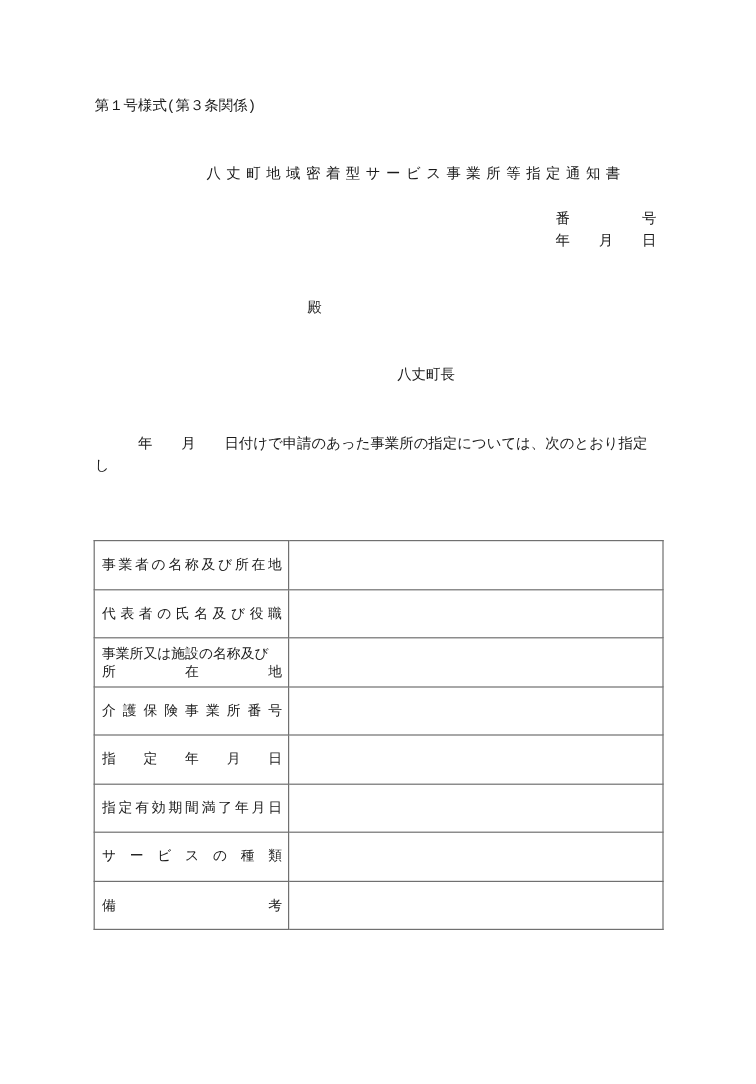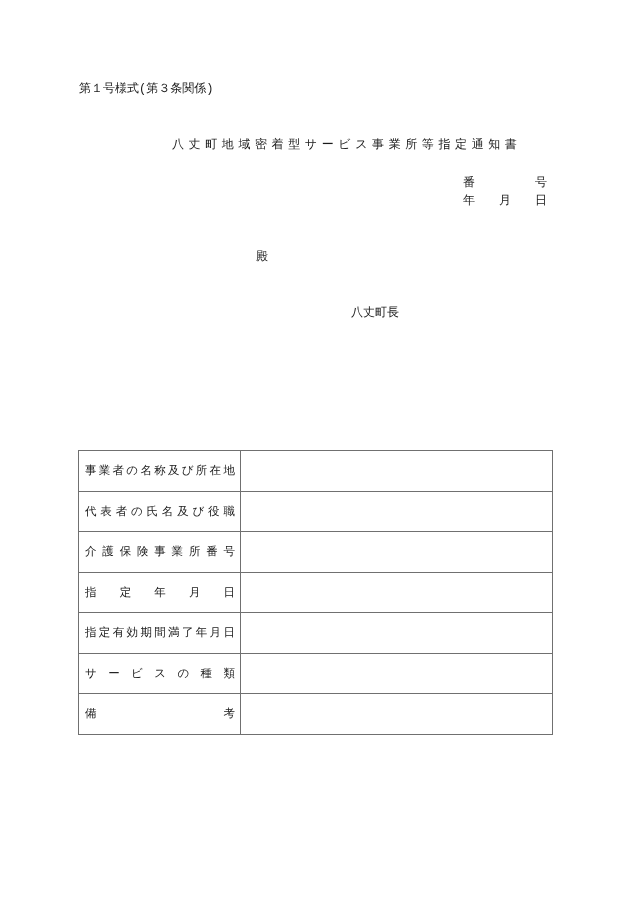--- a/index.html
+++ b/index.html
@@ -7,21 +7,21 @@
       width: 630px; height: 903px; background: #ffffff; position: relative; overflow: hidden;
       font-family: "DejaVu Serif", "Liberation Serif", serif; color: #1a1a1a;
     }
     .abs { position: absolute; white-space: nowrap; }
     .form-no { left: 79px; top: 80px; font-size: 12px; font-family: Liberation Mono, monospace; }
     .title { left: 148px; top: 136px; font-size: 12px; letter-spacing: 4.6px; margin-left: 24px; }
     .numrow { left: 463px; width: 84px; font-size: 12px; display: flex; justify-content: space-between; }
     .num { top: 174px; }
     .date { top: 192px; }
     .addressee { left: 256px; top: 248px; font-size: 12px; }
-    .sender { left: 351px; top: 304px; font-size: 12px; }
+    .sender { left: 331px; top: 304px; font-size: 12px; }
     .body-text { left: 79px; top: 360px; width: 472px; font-size: 12px; line-height: 19px; white-space: normal; }
     .body-text p { margin: 0; }
     table.info {
       position: absolute; left: 78px; top: 450px; width: 475px; border-collapse: collapse;
     }
     table.info td { border: 1.3px solid #707070; height: 39.5px; padding: 0; font-size: 11.5px; }
     table.info td.label { width: 150px; padding: 0 5px 0 6px; }
     .spread { display: flex; justify-content: space-between; }
     .two-line { line-height: 15px; }
   </style>
@@ -38,20 +38,21 @@
 <div class="abs numrow date">
   <span>年</span>
   <span>月</span>
   <span>日</span>
 </div>
 
 <div class="abs addressee">殿</div>
 <div class="abs sender">八丈町長</div>
 
 <div class="abs body-text">
+  <p>　　　年　　月　　日付けで申請のあった事業所の指定については、次のとおり指定し</p>
 </div>
 
 <table class="info">
   <tbody>
     <tr>
       <td class="label">
         <div class="spread">
           <span>事</span>
             <span>業</span>
             <span>者</span>
@@ -73,20 +74,31 @@
           <span>代</span>
             <span>表</span>
             <span>者</span>
             <span>の</span>
             <span>氏</span>
             <span>名</span>
             <span>及</span>
             <span>び</span>
             <span>役</span>
             <span>職</span>
+        </div>
+      </td>
+      <td></td>
+    </tr>
+    <tr>
+      <td class="label two-line">
+        <div>事業所又は施設の名称及び</div>
+        <div class="spread">
+          <span>所</span>
+            <span>在</span>
+            <span>地</span>
         </div>
       </td>
       <td></td>
     </tr>
     <tr>
       <td class="label">
         <div class="spread">
           <span>介</span>
             <span>護</span>
             <span>保</span>

